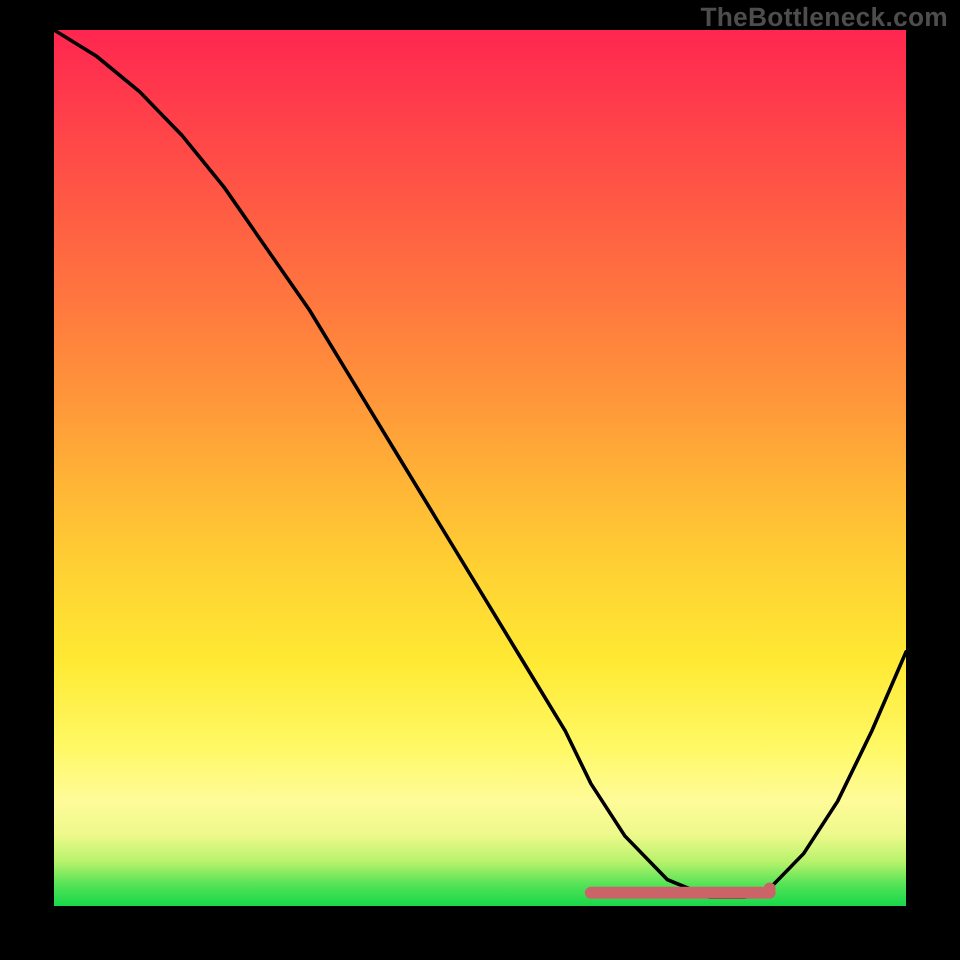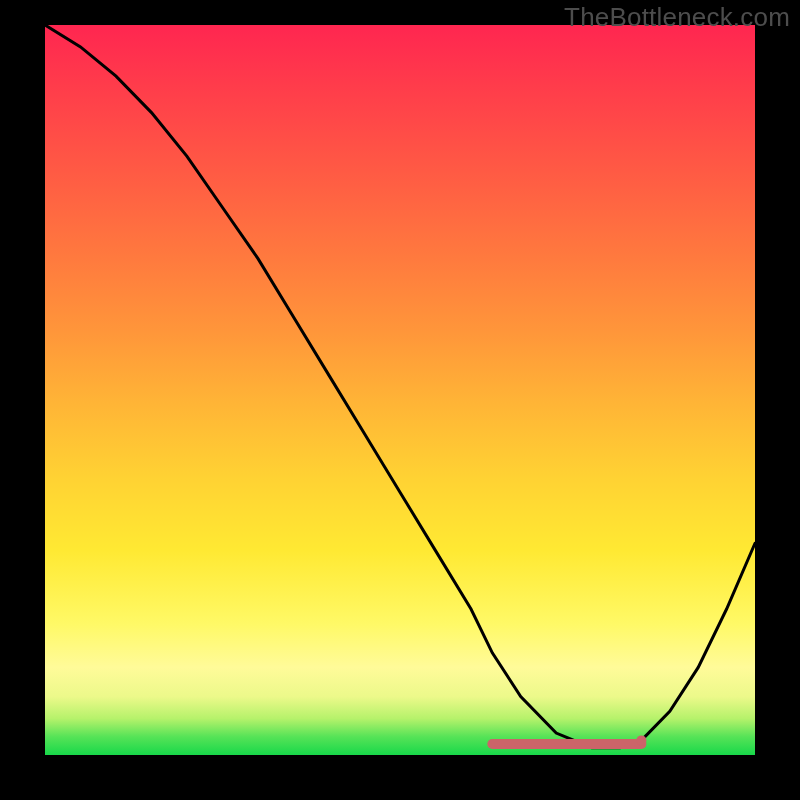--- a/index.html
+++ b/index.html
@@ -15,22 +15,22 @@
     position: relative;
     width: 800px;
     height: 800px;
     background: #000;
   }
   .watermark {
     position: absolute;
     top: 2px;
     right: 10px;
     color: #4d4d4d;
-    font-size: 26px;
-    font-weight: 400;
+    font-size: 22px;
+    font-weight: 700;
     letter-spacing: 0.2px;
     z-index: 10;
     text-align: right;
   }
   .plot-area {
     position: absolute;
     left: 45px;
     top: 25px;
     width: 710px;
     height: 730px;

